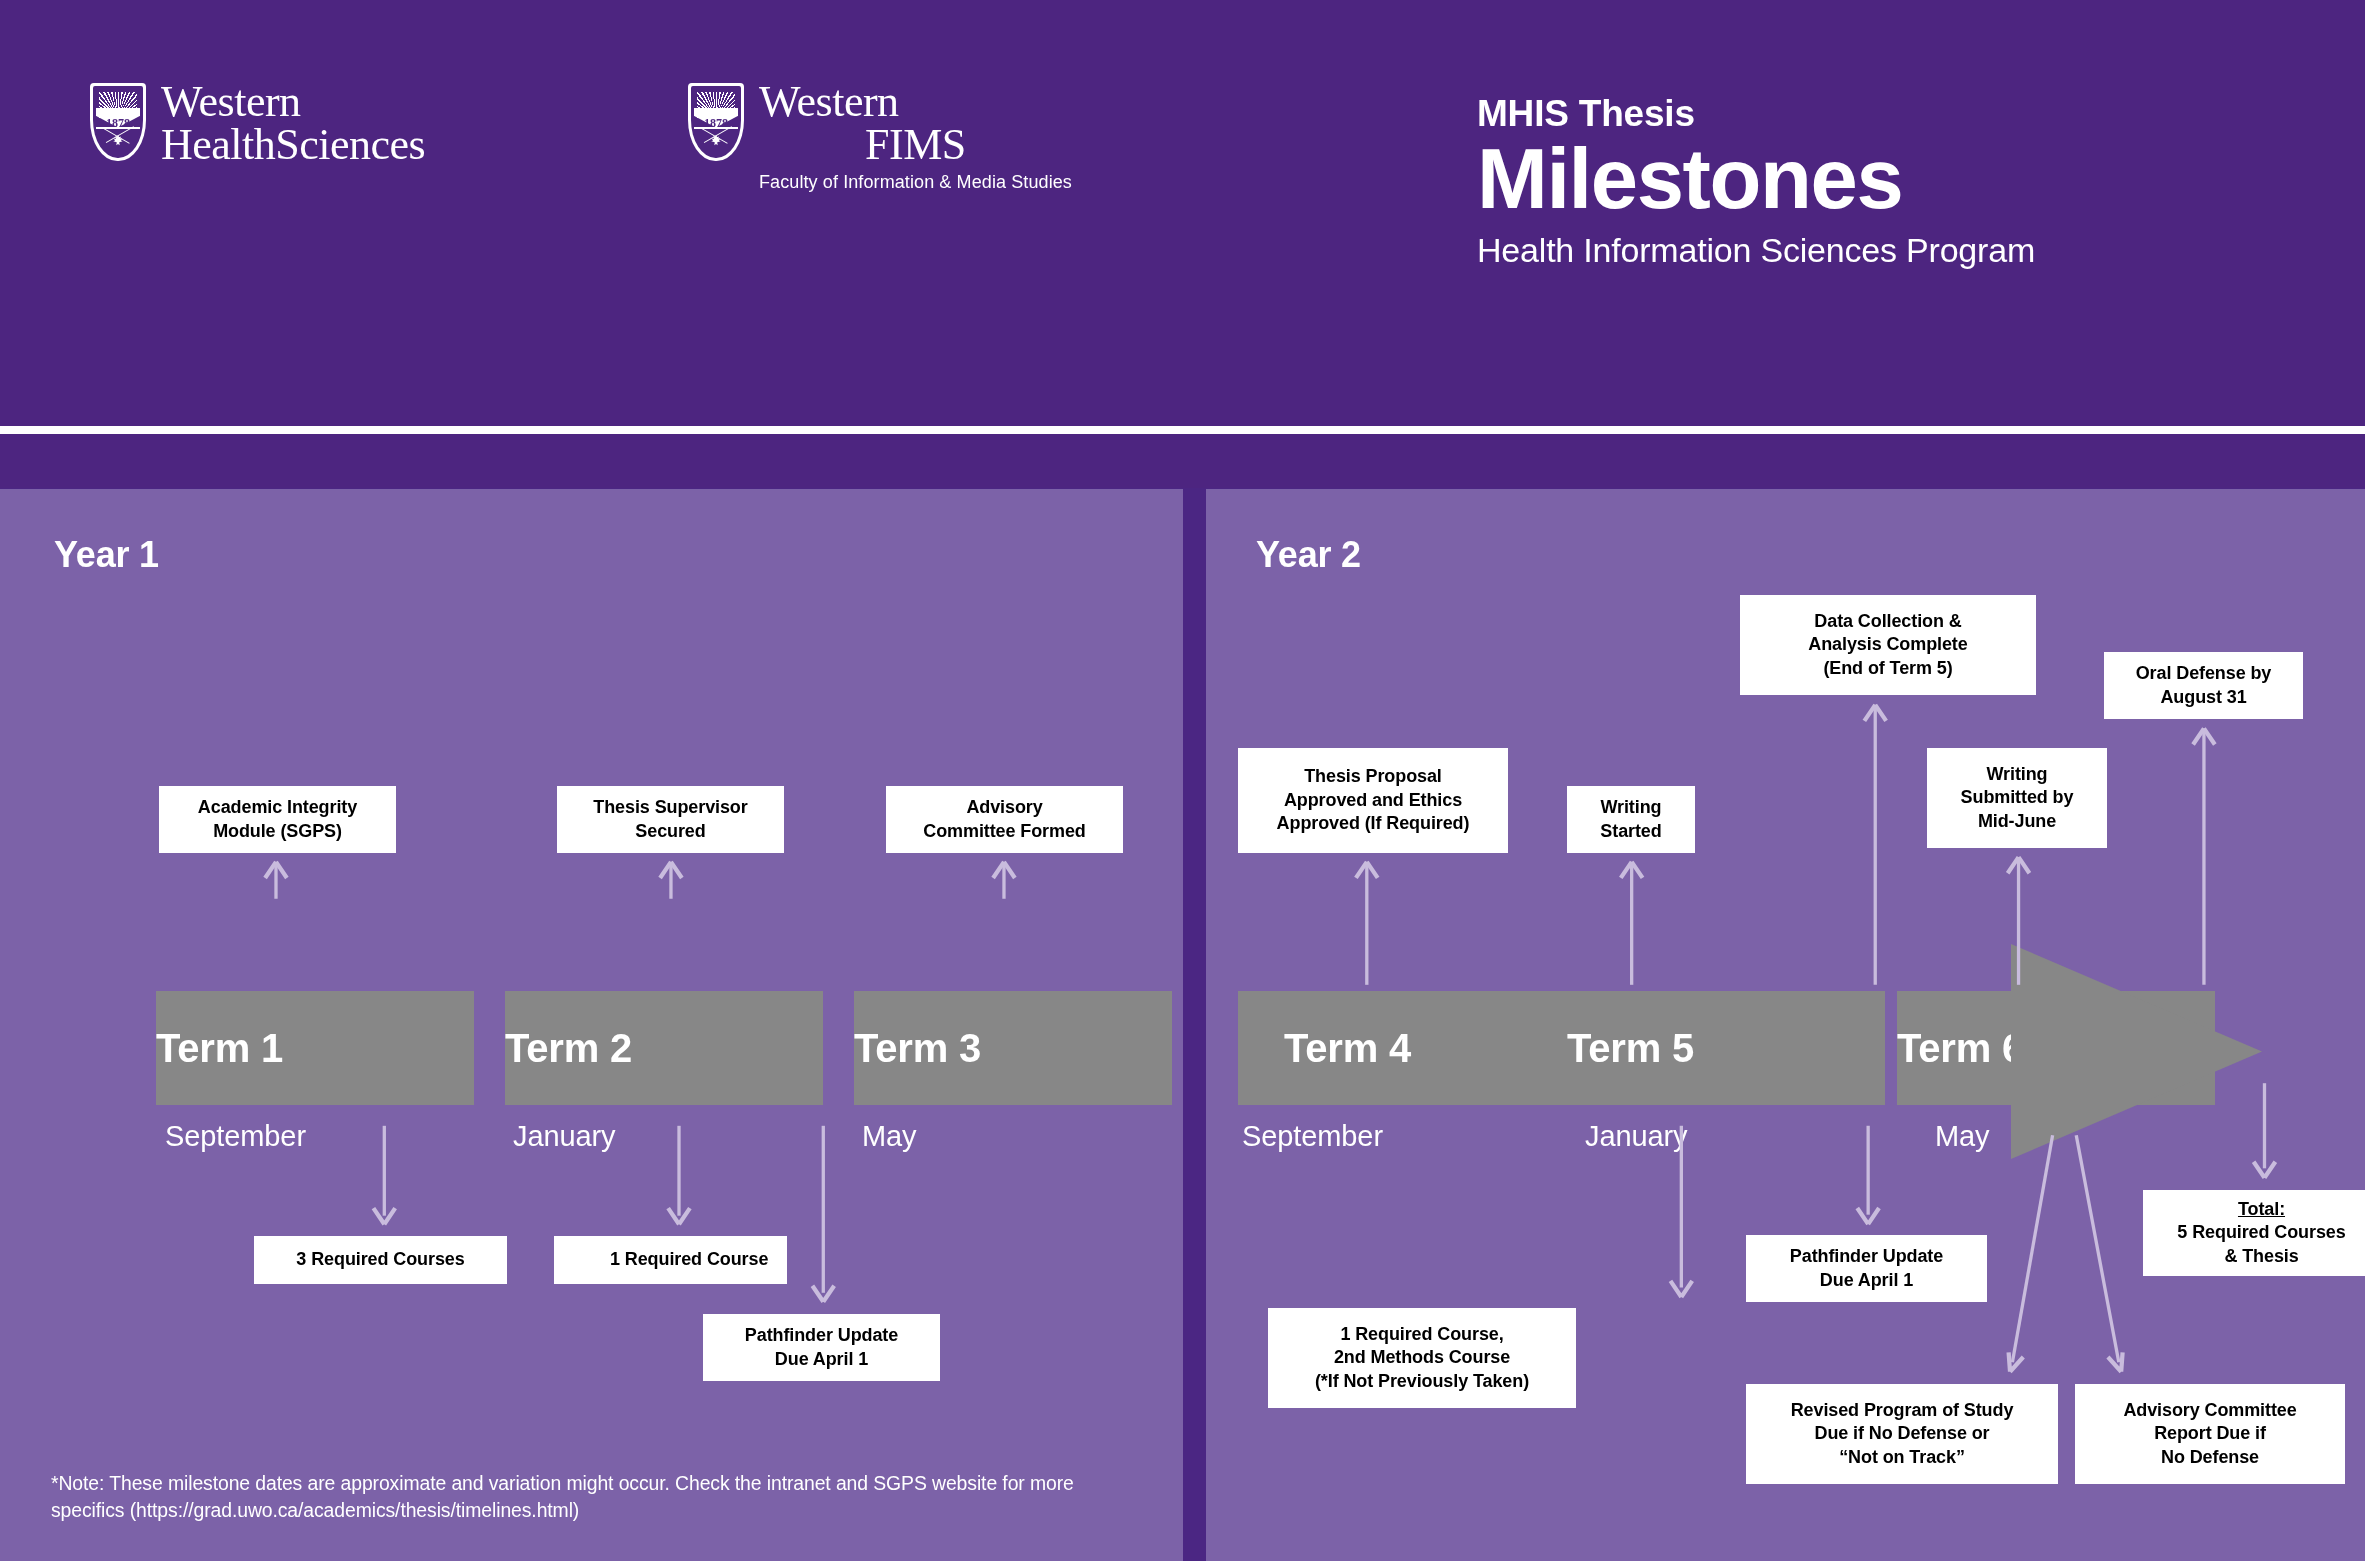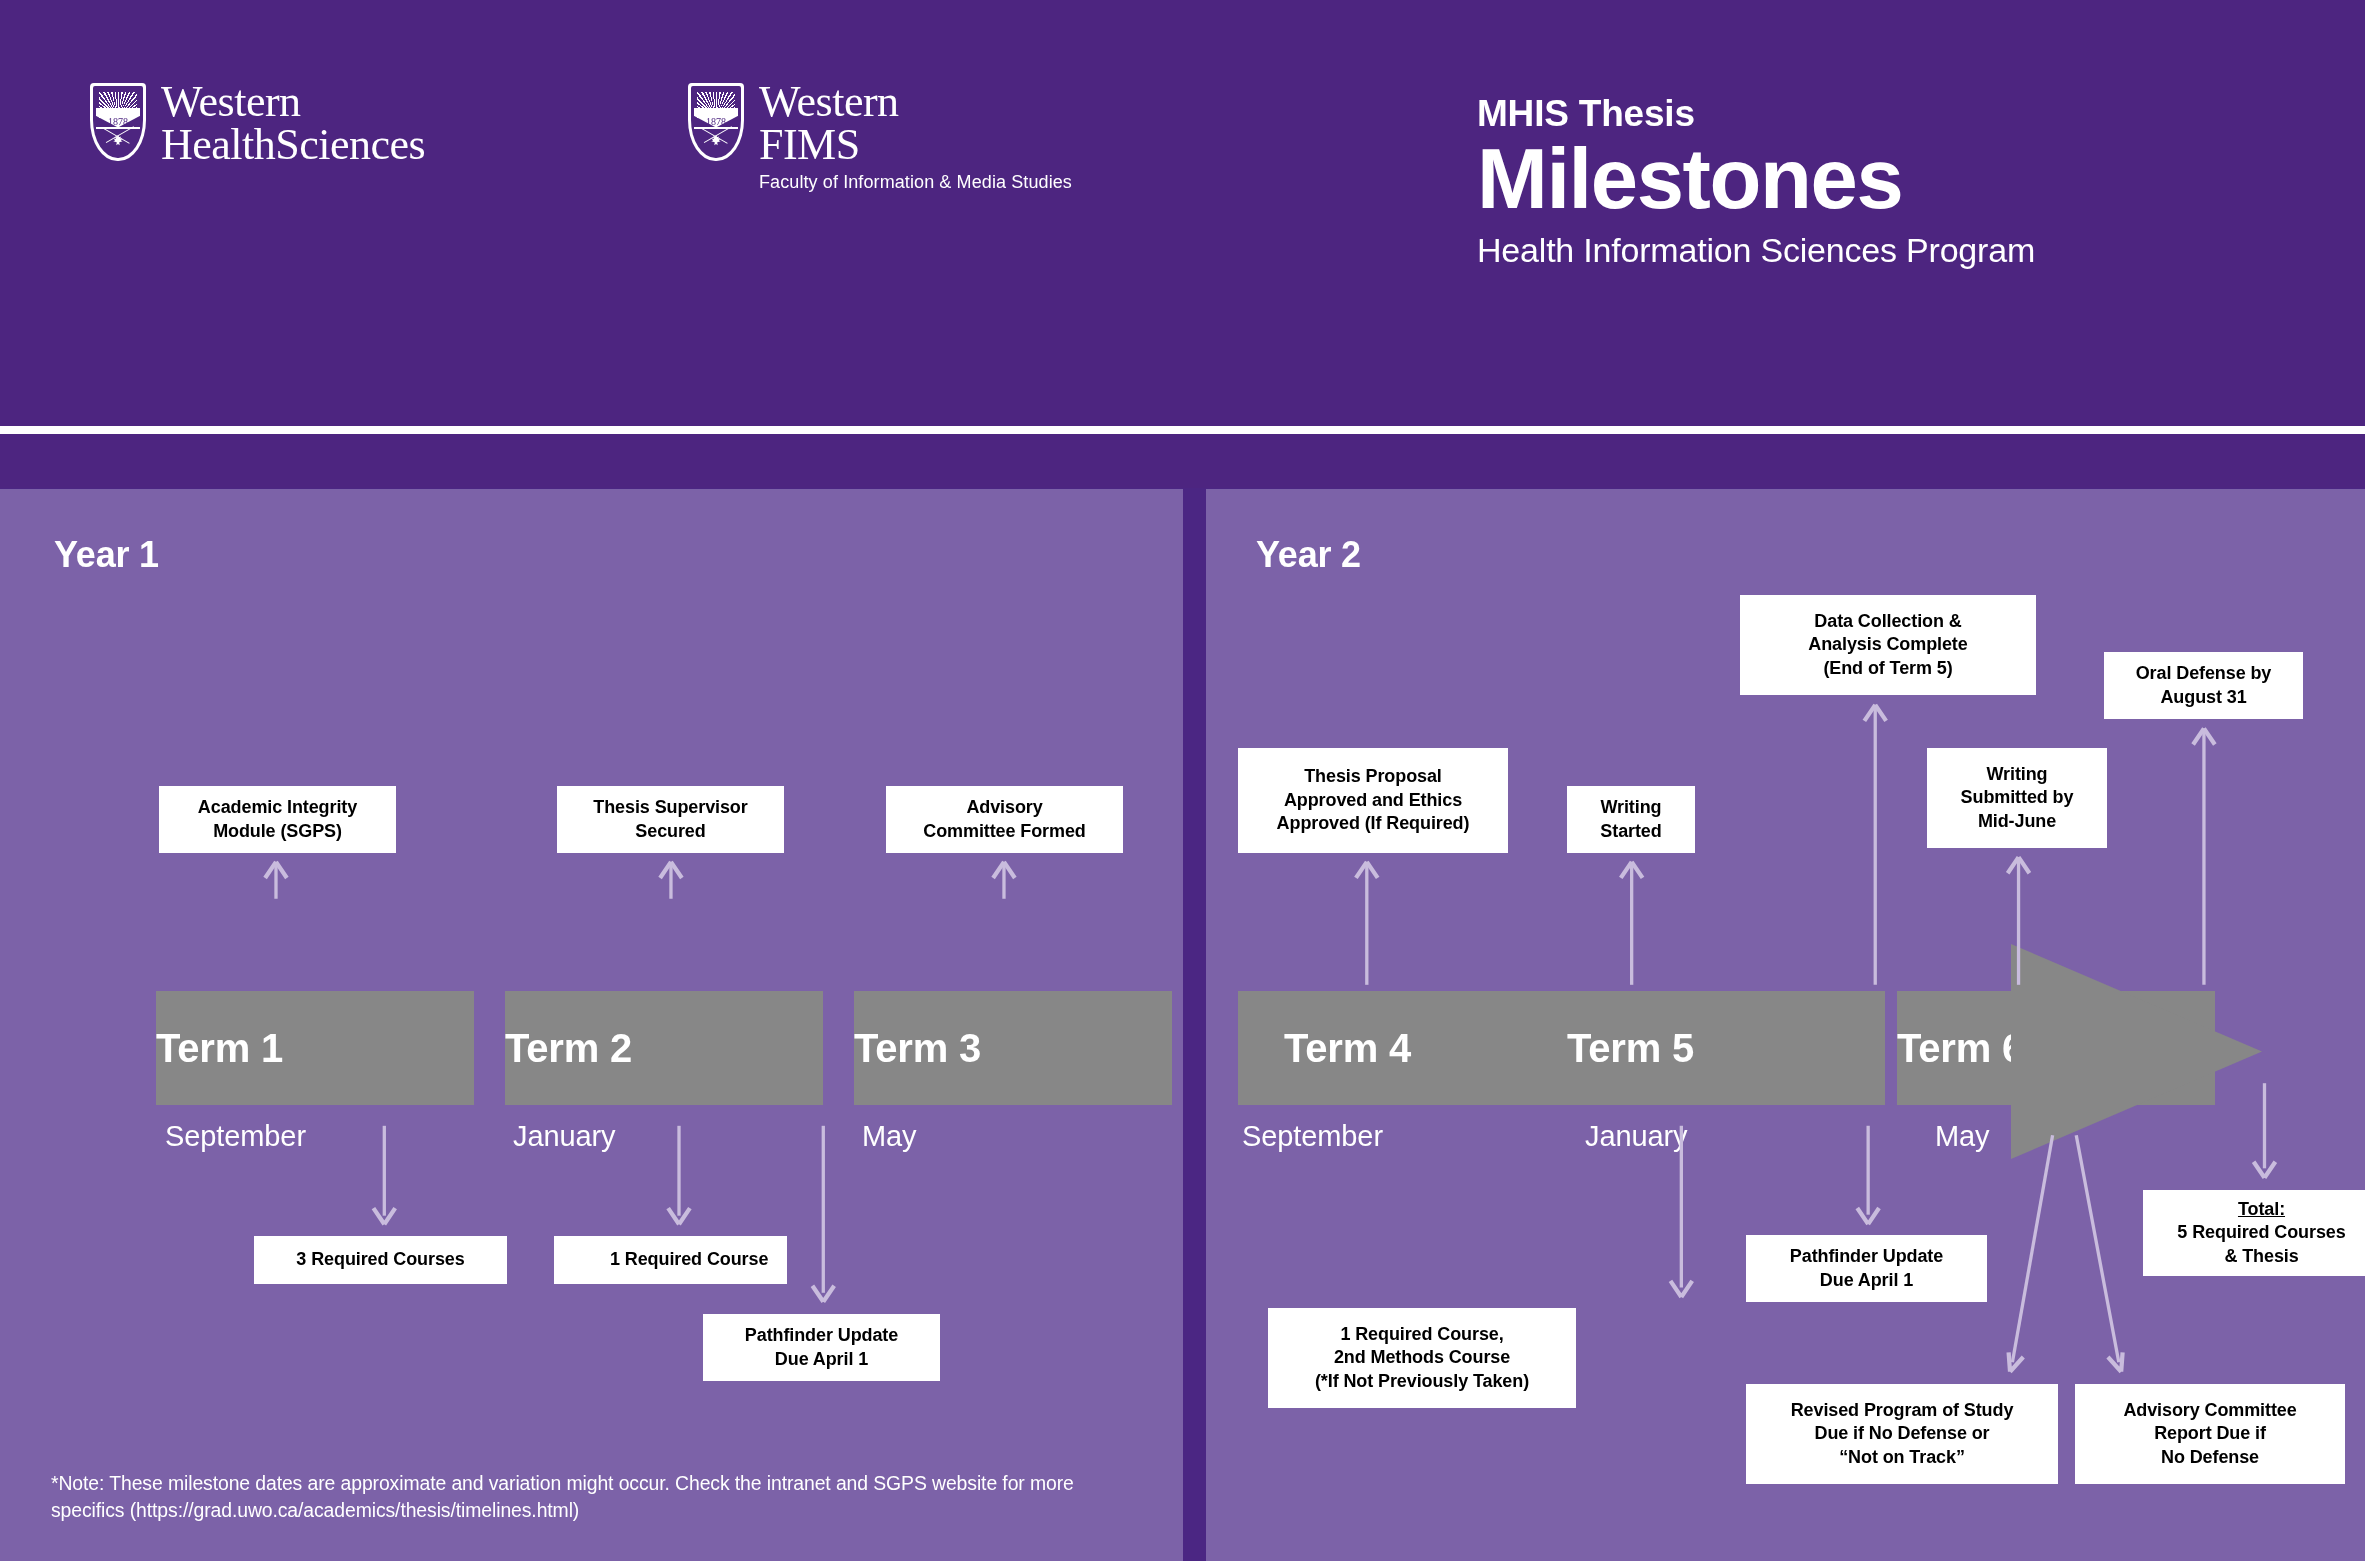--- a/index.html
+++ b/index.html
@@ -37,36 +37,36 @@
     position:absolute;left:6%;top:30%;width:88%;height:12%;
     background:#fff;
   }
   .shield .chev{
     position:absolute;left:6%;top:42%;width:88%;height:16%;
     background:#fff;
     clip-path:polygon(0 0,100% 0,50% 100%);
   }
   .shield .yr{
     position:absolute;left:50%;top:42%;transform:translateX(-50%);
-    font-family:"Liberation Serif",serif;font-size:10px;color:#4d2580;font-weight:normal;
+    font-family:"Liberation Serif",serif;font-size:12px;color:#4d2580;font-weight:bold;
   }
   .shield .quadline{position:absolute;left:6%;top:57%;width:88%;height:1.9px;background:#fff;}
   .shield .xline1,.shield .xline2{
     position:absolute;left:18%;top:57%;width:64%;height:1.4px;background:#fff;transform-origin:0 0;
   }
   .shield .xline1{transform:rotate(30deg);}
   .shield .xline2{left:82%;transform:rotate(150deg);}
   .shield .leaf{
     position:absolute;left:50%;top:68%;width:10.4px;height:12.3px;transform:translateX(-50%);
     background:#fff;
     clip-path:polygon(50% 0%,60% 22%,78% 16%,70% 36%,92% 32%,78% 48%,96% 54%,62% 62%,66% 86%,50% 76%,34% 86%,38% 62%,4% 54%,22% 48%,8% 32%,30% 36%,22% 16%,40% 22%);
   }
   .logo-text{margin-left:15px;color:#fff;font-family:"Liberation Serif",serif;line-height:0.98;}
   .logo-text .l1{font-size:44px;letter-spacing:-0.5px;}
-  .logo-text .l2{font-size:44px;letter-spacing:-0.5px;}
+  .logo-text .l2{font-size:44px;letter-spacing:-0.5px;text-align:center;}
   .logo-sub{color:#fff;font-family:"Liberation Sans",sans-serif;font-size:18px;margin-top:7.6px;letter-spacing:0.1px;}
 
   #title-block{position:absolute;left:1477px;top:95px;color:#fff;}
   #title-eyebrow{font-size:37px;font-weight:bold;line-height:1.05;letter-spacing:-0.2px;}
   #title-main{font-size:85px;font-weight:bold;line-height:1.02;letter-spacing:-1.4px;margin-top:1.9px;}
   #title-sub{font-size:34px;line-height:1.05;margin-top:10.4px;letter-spacing:-0.2px;}
 
   
   .panel{position:absolute;top:489px;height:1073px;background:#7c62a8;}
   #panel-y1{left:0;width:1183px;}

